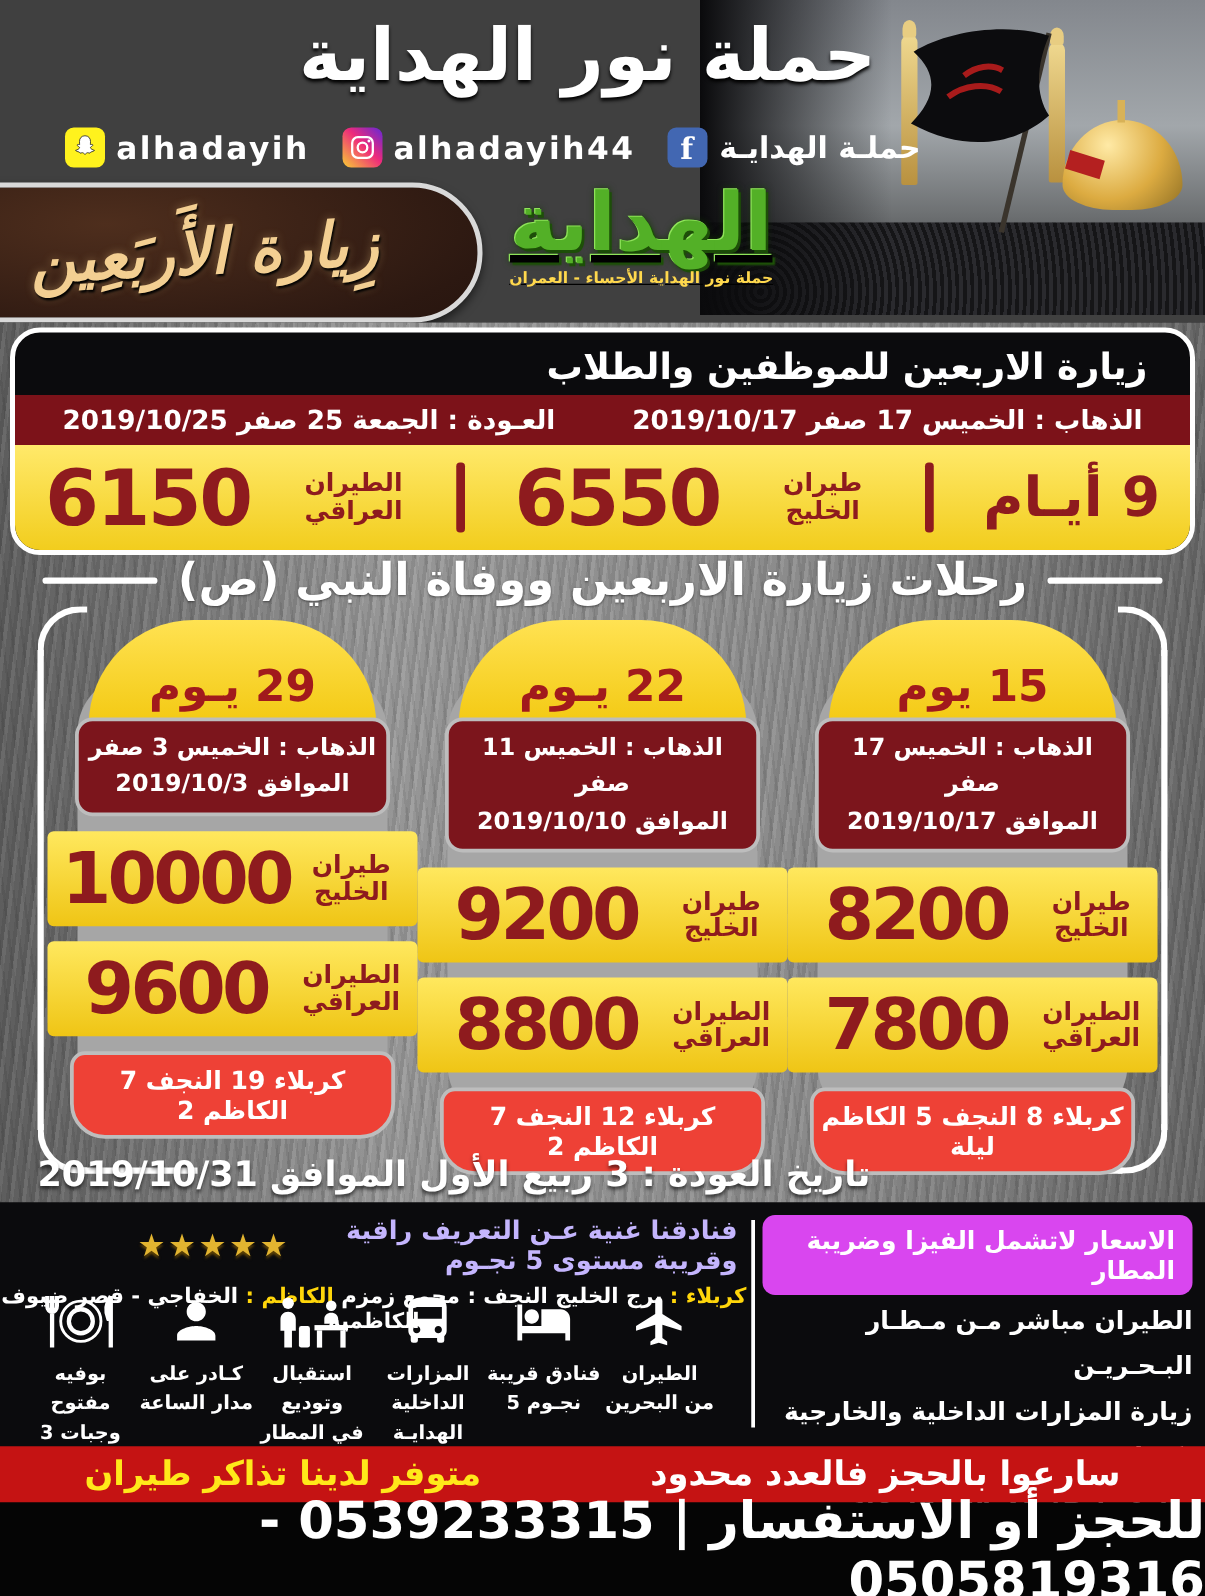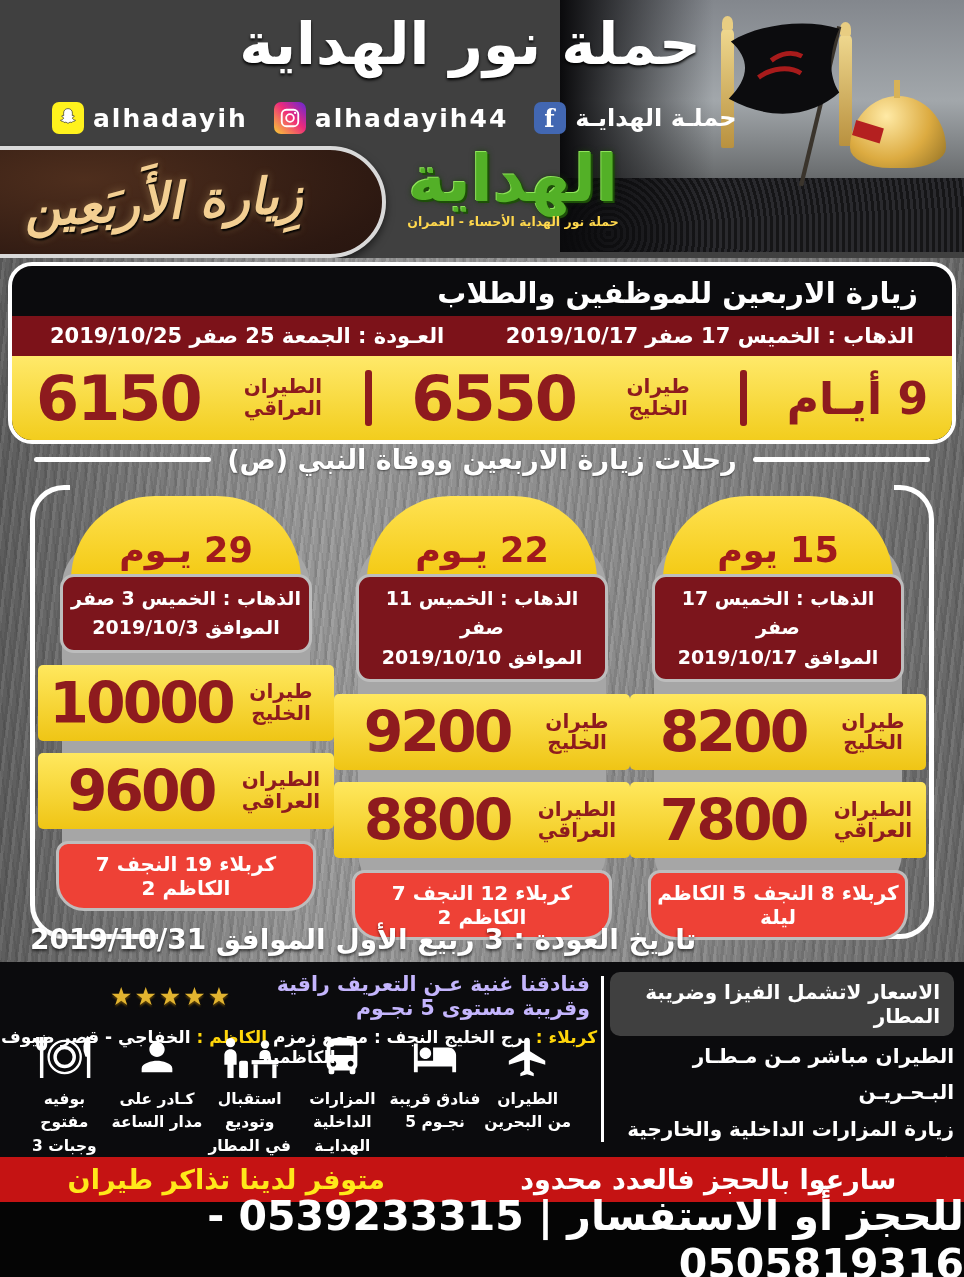--- a/index.html
+++ b/index.html
@@ -38,21 +38,21 @@
 
   
   .arb{position:absolute;left:-60px;top:146px;width:446px;height:112px;
     background:radial-gradient(130% 170% at 32% 28%,#4e2e1d,#2c1811 55%,#1c0e09);
     border:4px solid #d9d9d9;border-radius:0 64px 64px 0;display:flex;align-items:center;justify-content:center;
     box-shadow:0 4px 8px rgba(0,0,0,.55);}
   .arb-text{font-size:50px;font-weight:800;font-style:italic;color:#f3cf92;transform:rotate(-3deg);
     text-shadow:1px 2px 2px #000,0 0 8px rgba(255,215,140,.35);}
 
   
-  .glogo{position:absolute;left:398px;top:144px;width:230px;text-align:center;}
+  .glogo{position:absolute;left:398px;top:144px;width:230px;text-align:center;text-decoration:underline;}
   .glogo-word{font-size:64px;line-height:70px;font-weight:900;color:#53b027;
     text-shadow:2px 2px 0 #1d4f08,-1px -1px 0 #8fe45a,0 0 6px #143a05;}
   .glogo-sub{margin-top:0px;color:#ffd84d;font-size:12.5px;font-weight:800;}
 
   
   .gbody{position:absolute;top:258px;left:0;width:964px;height:704px;
     background:
       repeating-linear-gradient(97deg,rgba(0,0,0,.10) 0 3px,rgba(255,255,255,.06) 3px 6px,rgba(0,0,0,.03) 6px 10px),
       repeating-linear-gradient(83deg,rgba(0,0,0,.07) 0 2px,rgba(255,255,255,0) 2px 8px),
       linear-gradient(90deg,#606060,#9b9b9b 32%,#8f8f8f 66%,#6a6a6a);}
@@ -66,21 +66,21 @@
     padding:0 38px;color:#fff;font-size:21px;font-weight:800;}
   .card1-price{height:84px;background:linear-gradient(180deg,#ffe96a,#f2cd1d);display:flex;align-items:center;
     justify-content:space-between;padding:0 24px;color:#8e1b1e;}
   .days{font-size:44px;font-weight:900;}
   .pbar{width:7px;height:56px;background:#8e1b1e;border-radius:3px;flex:0 0 auto;}
   .plabel{width:86px;text-align:center;font-size:20px;font-weight:800;line-height:1.08;}
   .pnum{font-size:62px;font-weight:900;letter-spacing:-2px;}
 
   
   .trips-title{position:absolute;top:186px;left:0;right:0;display:flex;align-items:center;gap:16px;
-    padding:0 34px;color:#fff;font-size:27px;font-weight:800;text-shadow:0 1px 2px rgba(0,0,0,.5);}
+    padding:0 34px;color:#fff;font-size:36px;font-weight:800;text-shadow:0 1px 2px rgba(0,0,0,.5);}
   .tline{flex:1;height:5px;background:#fff;border-radius:3px;}
   .trips-box{position:absolute;top:232px;left:30px;right:30px;height:444px;}
   .tb-side{position:absolute;top:30px;bottom:30px;width:5px;background:#fff;}
   .tb-side.l{left:0;} .tb-side.r{right:0;}
   .tb-corner{position:absolute;width:40px;height:40px;border:5px solid #fff;}
   .tb-tl{top:-5px;left:0;border-right:none;border-bottom:none;border-top-left-radius:34px;}
   .tb-tr{top:-5px;right:0;border-left:none;border-bottom:none;border-top-right-radius:34px;}
   .tb-bl{bottom:-5px;left:0;border-right:none;border-top:none;border-bottom-left-radius:34px;}
   .tb-br{bottom:-5px;right:0;border-left:none;border-top:none;border-bottom-right-radius:34px;}
   .tb-bseg{position:absolute;bottom:-5px;height:5px;width:calc(50% - 360px);background:#fff;}
@@ -112,21 +112,21 @@
   .stars{direction:ltr;font-size:25px;letter-spacing:2px;color:#e2b430;text-shadow:0 2px 2px #5d4206;}
   .hotels-detail{margin-top:7px;text-align:center;font-size:17px;font-weight:800;}
   .hy{color:#ffd60a;} .hw{color:#fff;}
   .ficons{position:absolute;left:0;right:6px;top:72px;display:flex;direction:ltr;justify-content:space-between;padding:0 18px;}
   .feat{width:94px;text-align:center;}
   .feat svg{height:46px;width:auto;display:block;margin:0 auto;}
   .flabel{margin-top:8px;font-size:15.5px;font-weight:800;line-height:1.5;}
   .flabel span{display:block;}
   .vsep{position:absolute;left:601px;top:14px;height:166px;width:3px;background:#fff;}
   .feat-right{position:absolute;right:10px;top:0;width:344px;text-align:right;}
-  .price-note{display:inline-block;margin:10px 0 2px;background:#404040;border-radius:10px;
+  .price-note{display:inline-block;margin:10px 0 2px;background:#d946ef;border-radius:10px;
     padding:8px 14px;font-size:20px;font-weight:800;color:#fff;}
   .note-line{font-size:20px;font-weight:800;line-height:1.82;color:#fff;}
 
   
   .strip{position:absolute;top:1157px;left:0;width:964px;height:45px;background:#c51313;
     display:flex;align-items:center;justify-content:space-around;font-size:27px;font-weight:800;}
   .strip .urg{color:#fff;text-align:center;}
   .strip .tick{color:#ffe81a;}
   .contact{position:absolute;top:1202px;left:0;width:964px;height:75px;background:#050505;color:#fff;
     display:flex;align-items:center;justify-content:center;font-size:41px;font-weight:800;letter-spacing:0px;}

